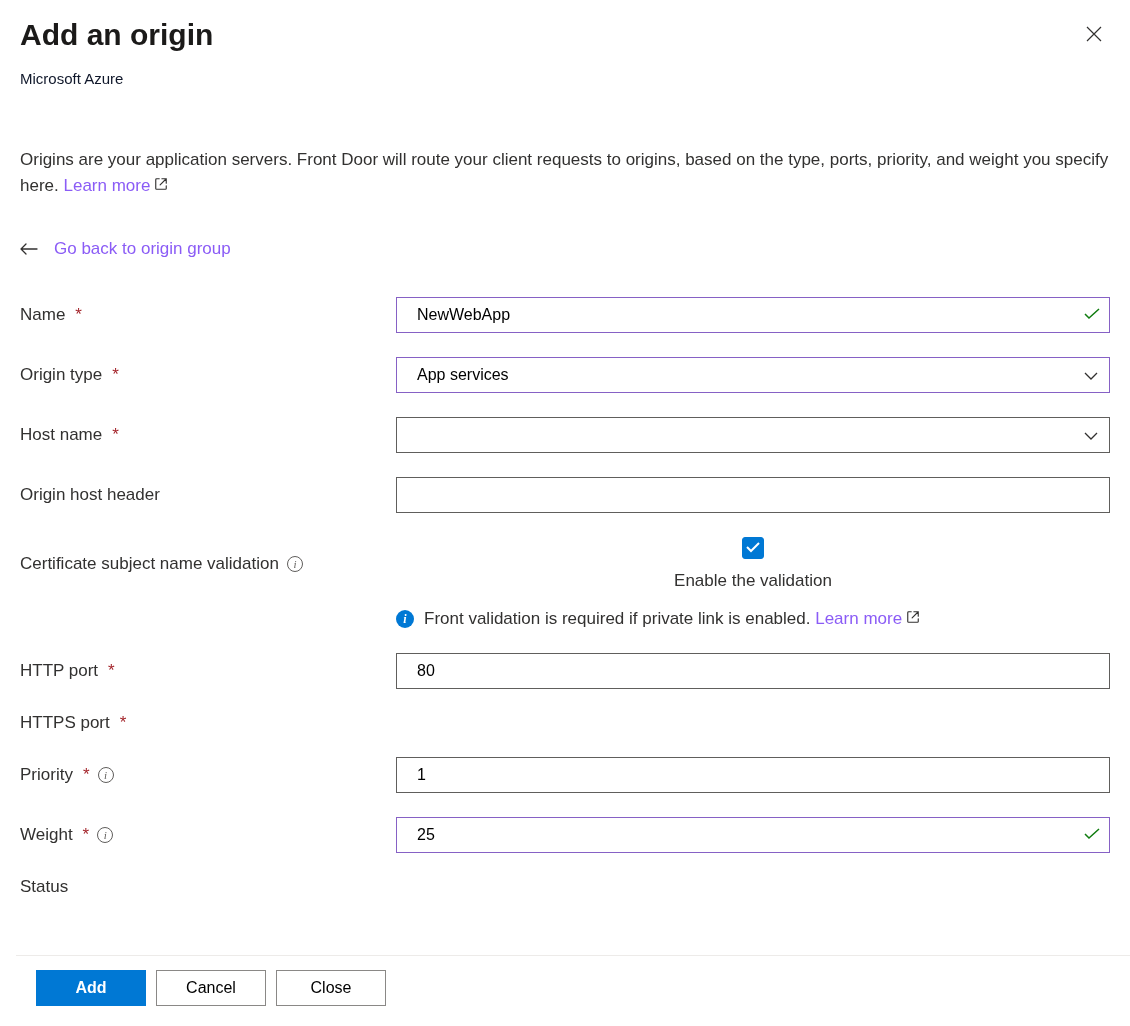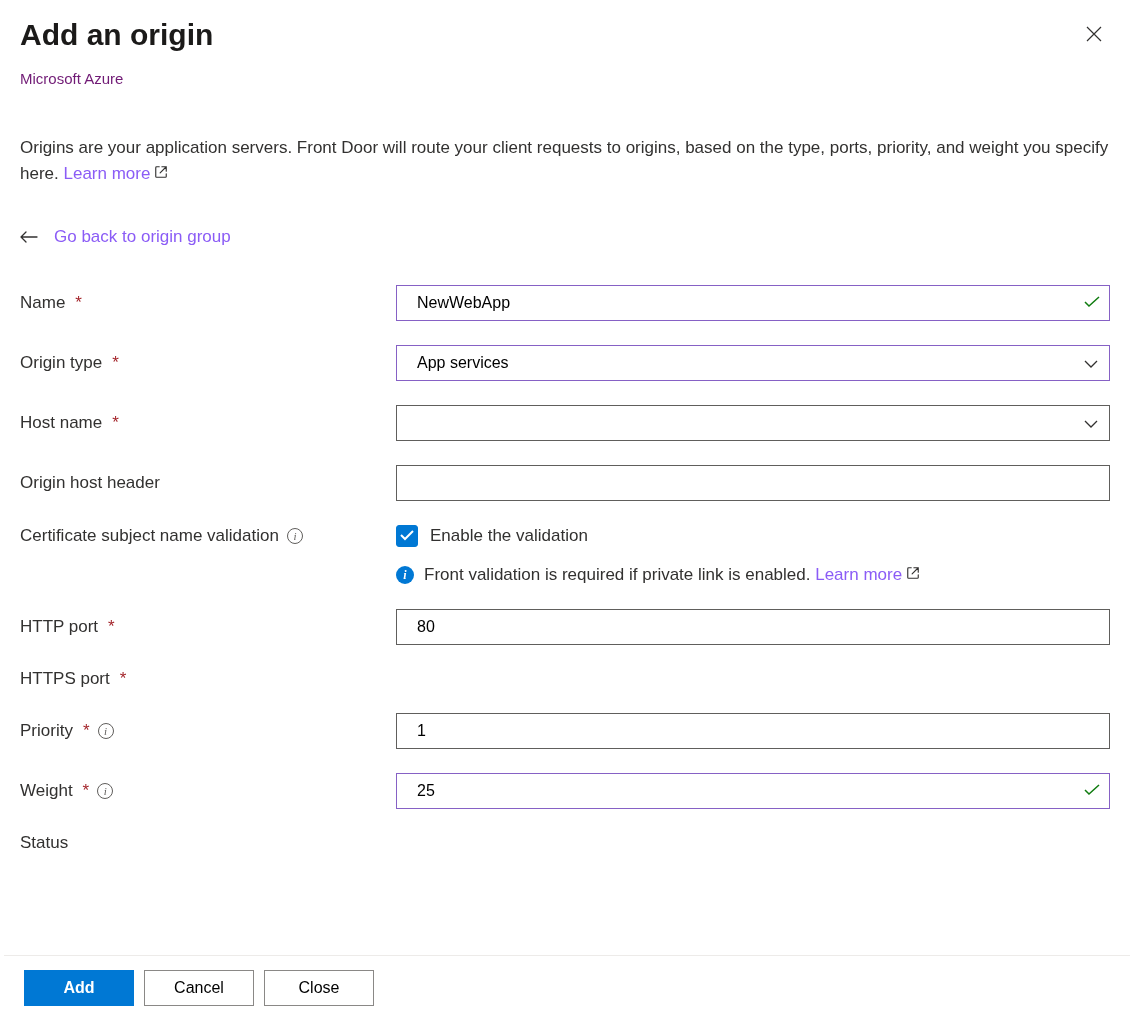--- a/index.html
+++ b/index.html
@@ -18,22 +18,22 @@
       align-items: flex-start;
     }
     h1 {
       font-size: 30px;
       font-weight: 700;
       color: #1b1a19;
       margin-bottom: 18px;
     }
     .subheader {
       font-size: 15px;
-      color: #701a75;
-      margin-bottom: 48px;
+      color: #0f172a;
+      margin-bottom: 60px;
     }
     .close-x {
       font-size: 18px;
       cursor: pointer;
       color: #323130;
       padding: 8px;
     }
     .description {
       font-size: 17px;
       line-height: 1.5;
@@ -98,21 +98,21 @@
       color: #107c10;
     }
     .select-wrap { position: relative; }
     .chevron-down {
       position: absolute;
       right: 12px;
       top: 50%;
       transform: translateY(-50%);
       pointer-events: none;
     }
-    .checkbox-row { display:flex; align-items:center; gap:12px; }
+    .checkbox-row { display:flex; align-items:center; gap:12px;flex-direction:column; }
     .checkbox {
       width:22px; height:22px;
       display:flex; align-items:center; justify-content:center;
       border-radius:3px;
       cursor:pointer;
     }
     .checkbox.checked { background:#0078d4; border:1px solid #0078d4;}
     .checkbox.unchecked { background:#fff; border:1px solid #323130;}
     .checkbox-label { font-size:17px; }
     .info-note {
@@ -127,21 +127,21 @@
     .info-badge {
       width:18px;height:18px;border-radius:50%;
       background:#0078d4;color:#fff;
       display:flex;align-items:center;justify-content:center;
       font-size:12px;font-weight:700;font-style: italic;
       font-family: Georgia, serif;
       flex-shrink:0;
     }
     .footer {
       position:absolute;
-      left:4px; right:0; bottom:20px;
+      left:16px; right:0; bottom:20px;
       padding: 14px 20px 0;
       border-top:1px solid #edebe9;
       display:flex;
       gap:10px;
     }
     .btn {
       height:36px;
       padding: 0 20px;
       min-width: 110px;
       font-size:16px;

